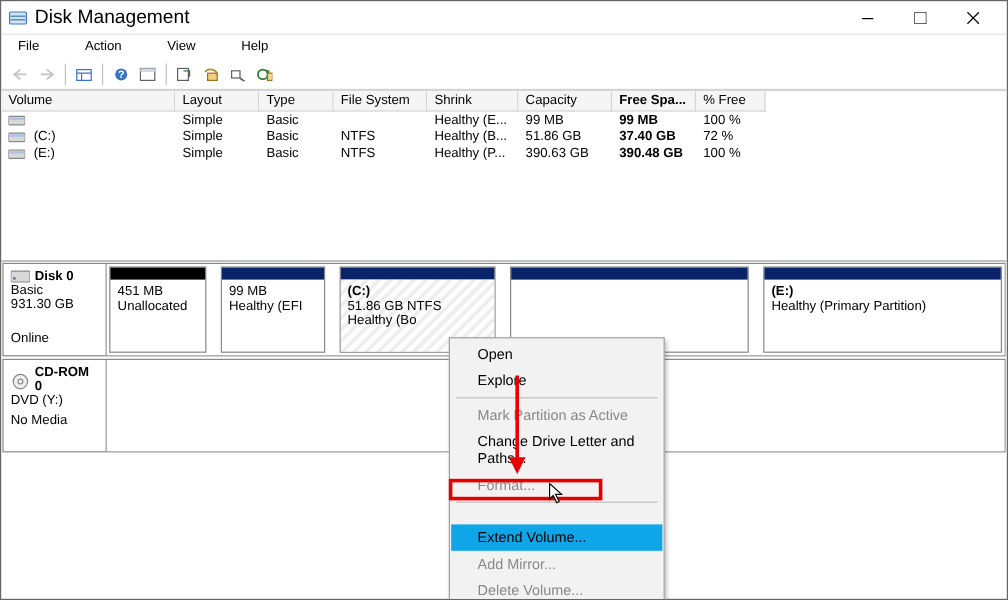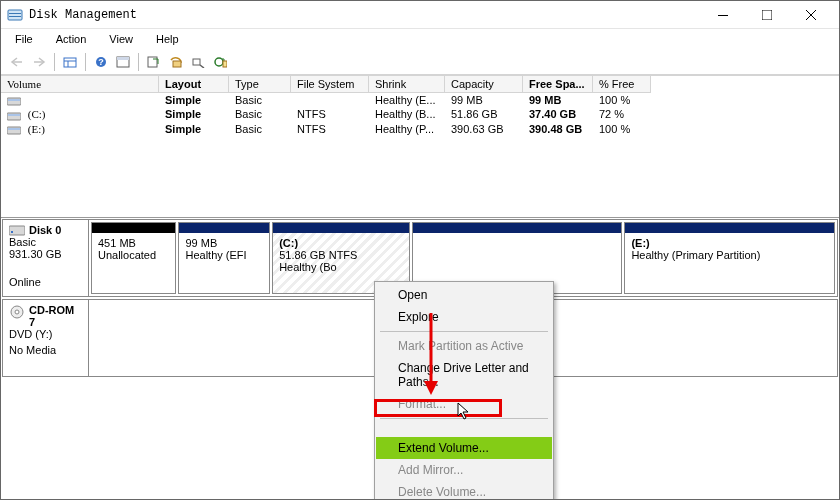--- a/index.html
+++ b/index.html
@@ -1,57 +1,57 @@
 <!DOCTYPE html>
 <html><head>
 <meta charset="utf-8">
 <style>
   * { box-sizing: border-box; }
   body { margin: 0; font-family: "Segoe UI", Tahoma, sans-serif; font-size: 11px; background: #fff; color: #000; }
   .window { width: 840px; height: 500px; border: 1px solid #666; display: flex; flex-direction: column; position: relative; overflow: hidden; }
   .titlebar { height: 28px; display: flex; align-items: center; padding: 0 6px; border-bottom: 1px solid #e5e5e5; }
   .titlebar .icon { width: 16px; height: 16px; margin-right: 6px; }
-  .titlebar .title { font-size: 12px; flex: 1; font-family: Liberation Mono, monospace; }
+  .titlebar .title { font-size: 16px; flex: 1; }
   .winbtns { display: flex; }
   .winbtn { width: 44px; height: 28px; display: flex; align-items: center; justify-content: center; }
-  .menubar { height: 20px; display: flex; align-items: center; gap: 11px; padding: 0 8px; }
+  .menubar { height: 20px; display: flex; align-items: center; gap: 26px; padding: 0 8px; }
   .menuitem { padding: 2px 6px; }
   .toolbar { height: 26px; display: flex; align-items: center; gap: 2px; padding: 0 6px; border-bottom: 1px solid #d4d4d4; }
   .tbtn { width: 20px; height: 20px; display: flex; align-items: center; justify-content: center; border: 1px solid transparent; }
   .tbtn.disabled { opacity: 0.35; }
   .tsep { width: 1px; height: 18px; background: #c0c0c0; margin: 0 3px; }
   .grid { border-top: 1px solid #d4d4d4; }
   .ghead, .grow { display: flex; }
   .ghead .gcell { background: #f5f5f5; border-right: 1px solid #d4d4d4; border-bottom: 1px solid #d4d4d4; padding: 2px 6px; font-weight: 400; }
   .grow .gcell { padding: 1px 6px; white-space: nowrap; }
-  .gcell.c-vol { width: 158px; font-family: Liberation Serif, serif; }
-  .gcell.c-lay { width: 70px; font-weight: bold; }
+  .gcell.c-vol { width: 145px; }
+  .gcell.c-lay { width: 70px; }
   .gcell.c-typ { width: 62px; }
   .gcell.c-fs  { width: 78px; }
   .gcell.c-st  { width: 76px; }
   .gcell.c-cap { width: 78px; }
   .gcell.c-free{ width: 70px; font-weight: bold; }
   .gcell.c-pf  { width: 58px; }
   .volicon { display: inline-block; width: 14px; height: 10px; vertical-align: middle; margin-right: 4px; }
   .grid-body { min-height: 124px; }
   .diskpane { flex: 1; border-top: 1px solid #999; display: flex; flex-direction: column; overflow: hidden; padding: 1px; }
   .diskrow { display: flex; min-height: 78px; border: 1px solid #888; margin-bottom: 2px; }
   .diskinfo { width: 86px; border-right: 1px solid #888; padding: 4px 6px; display: flex; flex-direction: column; }
-  .diskinfo .dtitle { font-weight: 700; display: flex; gap: 4px; }
+  .diskinfo .dtitle { font-weight: 700; display: flex; align-items: center; gap: 4px; }
   .diskicon { width: 16px; height: 12px; }
-  .partitions { flex: 1; display: flex; gap: 2px; padding: 2px; background: #fff; }
+  .partitions { flex: 1; display: flex; gap: 12px; padding: 2px; background: #fff; }
   .part { border: 1px solid #888; display: flex; flex-direction: column; }
   .part .bar { height: 10px; background: #0a246a; }
   .part.unalloc .bar { background: #000; }
   .part .plabel { padding: 4px 6px; flex: 1; display: flex; flex-direction: column; font-size: 11px; }
   .part.striped .plabel { background: repeating-linear-gradient(135deg, #eee 0, #eee 3px, #fff 3px, #fff 7px); }
   .ctxmenu { position: absolute; left: 373px; top: 280px; width: 180px; background: #f2f2f2; border: 1px solid #a0a0a0; box-shadow: 2px 2px 4px rgba(0,0,0,0.3); padding: 2px 1px; z-index: 10; }
   .ctxitem { padding: 4px 22px; font-size: 12px; }
   .ctxitem.disabled { color: #888; }
-  .ctxitem.highlighted { background: #84cc16; margin-top: 18px; }
+  .ctxitem.highlighted { background: #0ea5e9; margin-top: 18px; }
   .ctxsep { height: 1px; background: #c0c0c0; margin: 3px 4px; }
   .redbox { position: absolute; border: 3px solid #e60000; pointer-events: none; z-index: 20; }
   .arrow { position: absolute; z-index: 20; pointer-events: none; }
   .cursor { position: absolute; z-index: 21; }
 </style>
 </head>
 <body>
 
 <div class="window">
   <div class="titlebar">
@@ -255,21 +255,21 @@
           </div>
         </div>
       </div>
       <div class="diskrow">
         <div class="diskinfo">
           <div class="dtitle">
             <span class="diskicon"><svg width="16" height="16">
                 <circle cx="8" cy="8" r="6" fill="#eee" stroke="#888"></circle>
                 <circle cx="8" cy="8" r="2" fill="#fff" stroke="#888"></circle>
               </svg></span>
-            <span>CD-ROM 7</span>
+            <span>CD-ROM 0</span>
           </div>
           <div>DVD (Y:)</div>
           <div style="margin-top:4px">No Media</div>
         </div>
         <div class="partitions"></div>
       </div>
     </div>
 
   <div class="ctxmenu">
     <div class="ctxitem">Open</div>

